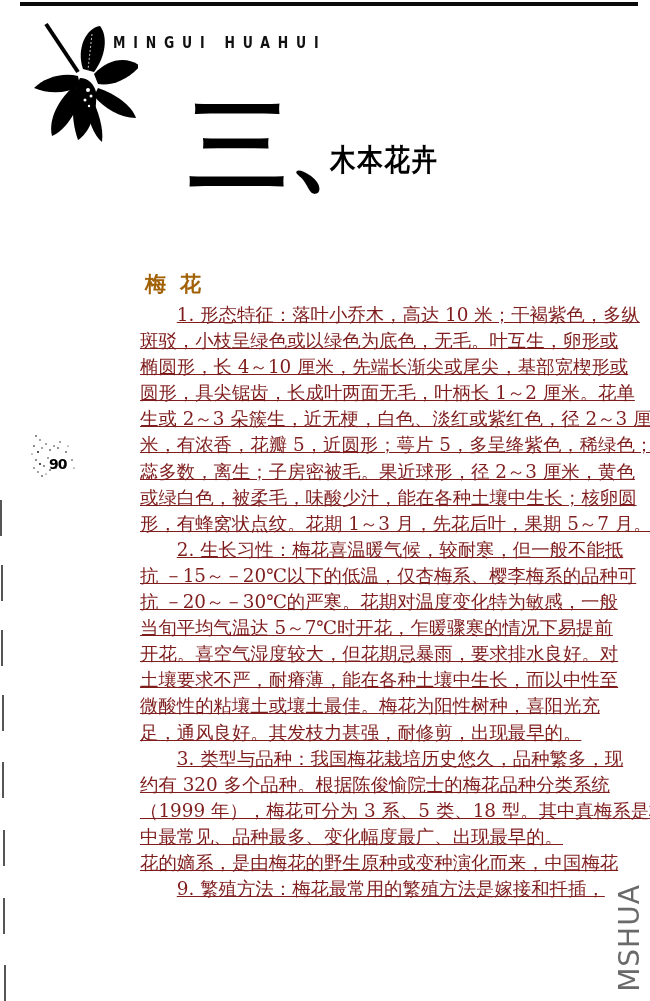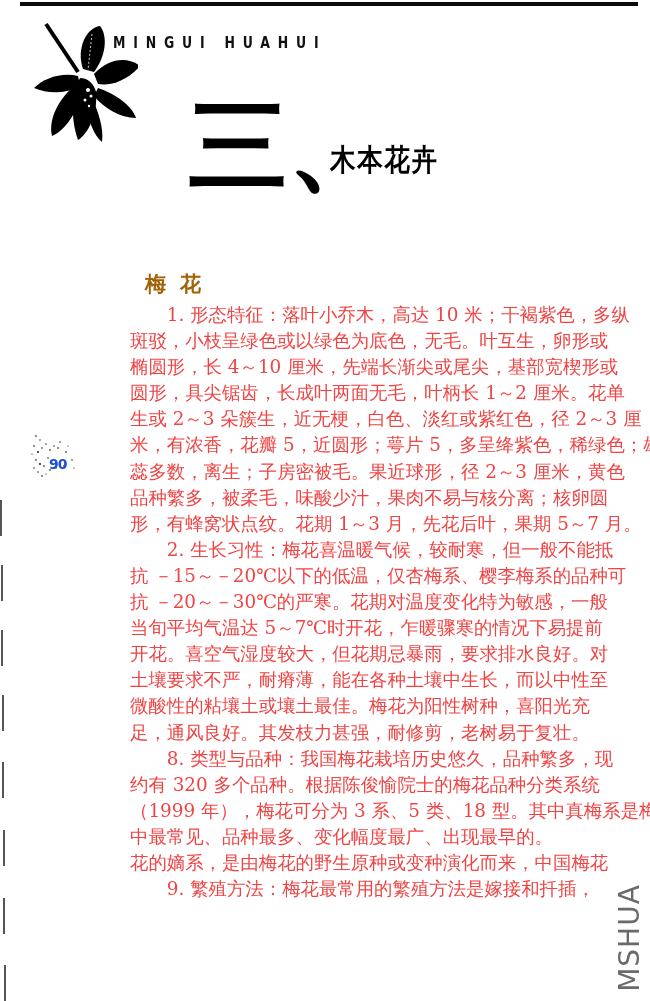--- a/index.html
+++ b/index.html
@@ -34,32 +34,33 @@
       font-weight: bold; font-size: 30px; letter-spacing: 2px; color: #000;
       transform: scaleX(0.85); transform-origin: left top;
       white-space: nowrap;
     }
     .section-heading {
       position: absolute; left: 145px; top: 270px;
       font-family: "DejaVu Sans", "Liberation Sans", sans-serif;
       font-weight: bold; font-size: 21px; letter-spacing: 14px; color: #a16207;
     }
     .body-text {
-      position: absolute; left: 130px; top: 302px; width: 432px;
-      font-size: 18.4px; line-height: 26.1px; color: #ef4444;
+      position: absolute; left: 140px; top: 302px; width: 432px;
+      font-size: 18.4px; line-height: 26.1px; color: #7f1d1d;
       text-align: justify;
+      text-decoration: underline;
     }
     .line { display: block; white-space: nowrap; text-align-last: justify; text-align: justify; }
     .page-number {
       position: absolute; left: 28px; top: 430px; width: 60px; height: 60px;
     }
     .page-number-text {
       position: absolute; left: 49px; top: 456px;
       font-family: "DejaVu Sans", "Liberation Sans", sans-serif;
-      font-weight: bold; font-size: 14px; color: #1d4ed8; letter-spacing: -1px;
+      font-weight: bold; font-size: 14px; color: #000000; letter-spacing: -1px;
     }
     .margin-marks { position: absolute; left: 0; top: 500px; width: 10px; height: 500px; }
     .margin-mark { position: absolute; width: 2px; height: 36px; background: #555; }
     .watermark {
       position: absolute; left: 604px; top: 880px; width: 50px; height: 115px;
     }
     .watermark span {
       position: absolute; left: 50%; top: 50%;
       transform: translate(-50%, -50%) rotate(-90deg);
       font-family: "DejaVu Sans", "Liberation Sans", sans-serif;
@@ -96,35 +97,35 @@
 
 <div class="body-text">
   <div>
     <span class="line" style="padding-left:2em">1. 形态特征：落叶小乔木，高达 10 米；干褐紫色，多纵</span>
     <span class="line">斑驳，小枝呈绿色或以绿色为底色，无毛。叶互生，卵形或</span>
     <span class="line">椭圆形，长 4～10 厘米，先端长渐尖或尾尖，基部宽楔形或</span>
     <span class="line">圆形，具尖锯齿，长成叶两面无毛，叶柄长 1～2 厘米。花单</span>
     <span class="line">生或 2～3 朵簇生，近无梗，白色、淡红或紫红色，径 2～3 厘</span>
     <span class="line">米，有浓香，花瓣 5，近圆形；萼片 5，多呈绛紫色，稀绿色；雄</span>
     <span class="line">蕊多数，离生；子房密被毛。果近球形，径 2～3 厘米，黄色</span>
-    <span class="line">品种繁多，被柔毛，味酸少汁，果肉不易与核分离；核卵圆</span>
+    <span class="line">或绿白色，被柔毛，味酸少汁，能在各种土壤中生长；核卵圆</span>
     <span class="line">形，有蜂窝状点纹。花期 1～3 月，先花后叶，果期 5～7 月。</span>
   </div>
   <div>
     <span class="line" style="padding-left:2em">2. 生长习性：梅花喜温暖气候，较耐寒，但一般不能抵</span>
     <span class="line">抗 －15～－20℃以下的低温，仅杏梅系、樱李梅系的品种可</span>
     <span class="line">抗 －20～－30℃的严寒。花期对温度变化特为敏感，一般</span>
     <span class="line">当旬平均气温达 5～7℃时开花，乍暖骤寒的情况下易提前</span>
     <span class="line">开花。喜空气湿度较大，但花期忌暴雨，要求排水良好。对</span>
     <span class="line">土壤要求不严，耐瘠薄，能在各种土壤中生长，而以中性至</span>
     <span class="line">微酸性的粘壤土或壤土最佳。梅花为阳性树种，喜阳光充</span>
-    <span class="line" style="text-align-last:left">足，通风良好。其发枝力甚强，耐修剪，老树易于复壮。</span>
+    <span class="line" style="text-align-last:left">足，通风良好。其发枝力甚强，耐修剪，出现最早的。</span>
   </div>
   <div>
-    <span class="line" style="padding-left:2em">8. 类型与品种：我国梅花栽培历史悠久，品种繁多，现</span>
+    <span class="line" style="padding-left:2em">3. 类型与品种：我国梅花栽培历史悠久，品种繁多，现</span>
     <span class="line">约有 320 多个品种。根据陈俊愉院士的梅花品种分类系统</span>
     <span class="line">（1999 年），梅花可分为 3 系、5 类、18 型。其中真梅系是梅</span>
     <span class="line" style="text-align-last:left">中最常见、品种最多、变化幅度最广、出现最早的。</span>
     <span class="line">花的嫡系，是由梅花的野生原种或变种演化而来，中国梅花</span>
   </div>
   <div>
     <span class="line" style="padding-left:2em">9. 繁殖方法：梅花最常用的繁殖方法是嫁接和扦插，</span>
   </div>
 </div>
 

